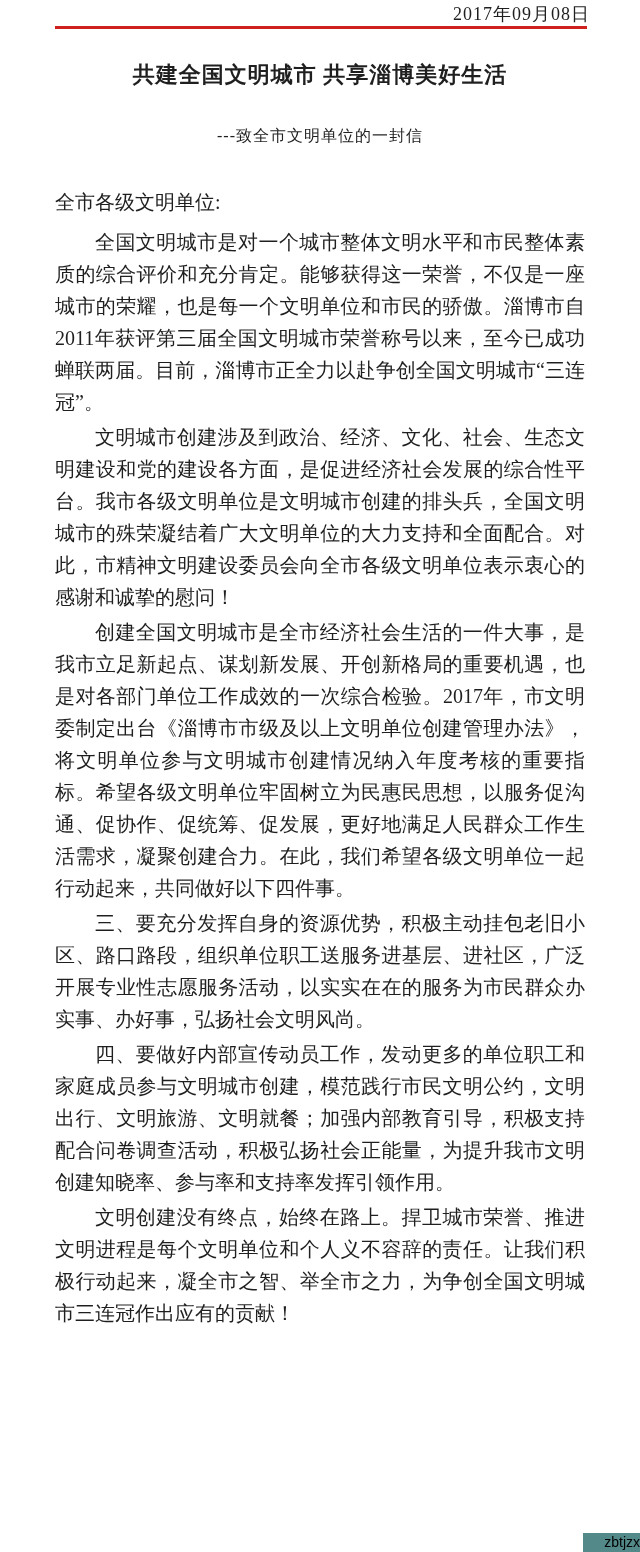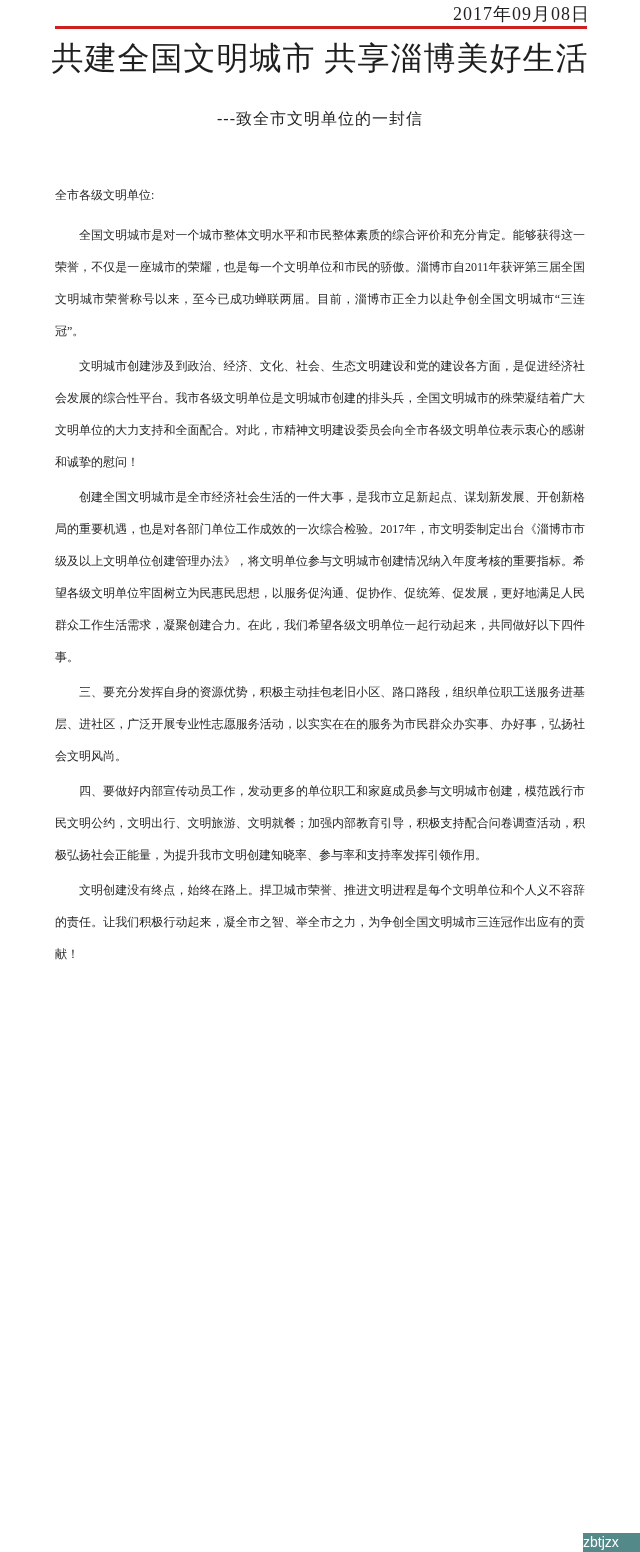--- a/index.html
+++ b/index.html
@@ -22,61 +22,61 @@
     font-size: 18px;
     line-height: 20px;
     letter-spacing: 1px;
   }
   .red-rule {
     margin: 2px 53px 0 55px;
     height: 0;
     border-top: 3px solid var(--rule-red, #cf2020);
   }
   .title {
-    margin: 11px 30px 0 30px;
+    margin: 28px 30px 0 30px;
     text-align: center;
-    font-size: 32px;
+    font-size: 22px;
     line-height: 36px;
-    font-weight: normal;
+    font-weight: bold;
     letter-spacing: 1px;
   }
   .subtitle {
     margin-top: 32px;
     text-align: center;
     font-size: 16px;
     line-height: 21px;
     letter-spacing: 1px;
   }
   .letter-body {
-    margin-top: 50px;
+    margin-top: 40px;
     padding: 0 55px;
-    font-size: 12px;
+    font-size: 20px;
     line-height: 32px;
     text-align: justify;
     text-justify: inter-ideograph;
   }
   .salutation {
     margin: 0 0 8px 0;
   }
   .letter-body p {
     margin: 0 0 3px 0;
     text-indent: 2em;
   }
   .watermark-badge {
     position: absolute;
     right: 0;
     bottom: 0;
     width: 57px;
     height: 19px;
     background: var(--watermark-bg, #54898a);
-    color: #ffffff;
+    color: #000000;
     font-family: "Liberation Sans", "DejaVu Sans", sans-serif;
     font-size: 14px;
     line-height: 19px;
-    text-align: left;
+    text-align: right;
   }
 </style>
 </head>
 <body>
 
 <div class="page">
 
   <div class="top-date">2017年09月08日</div>
 
   <div class="red-rule"></div>

